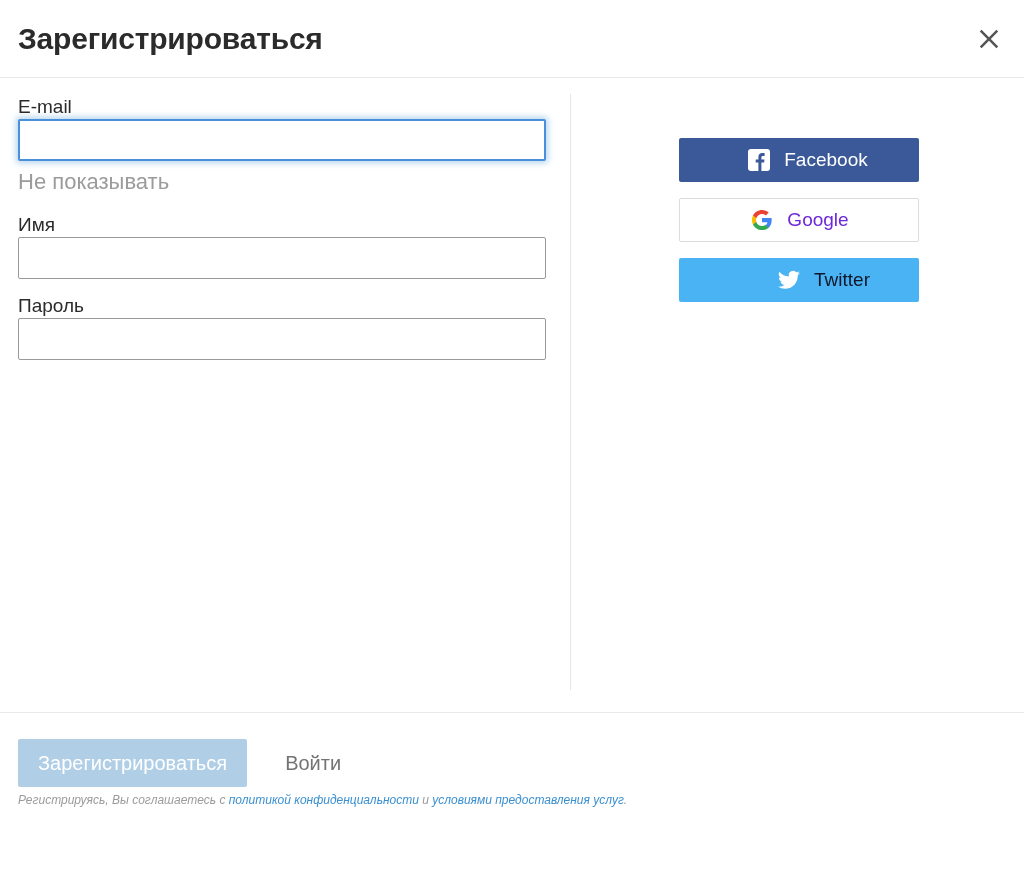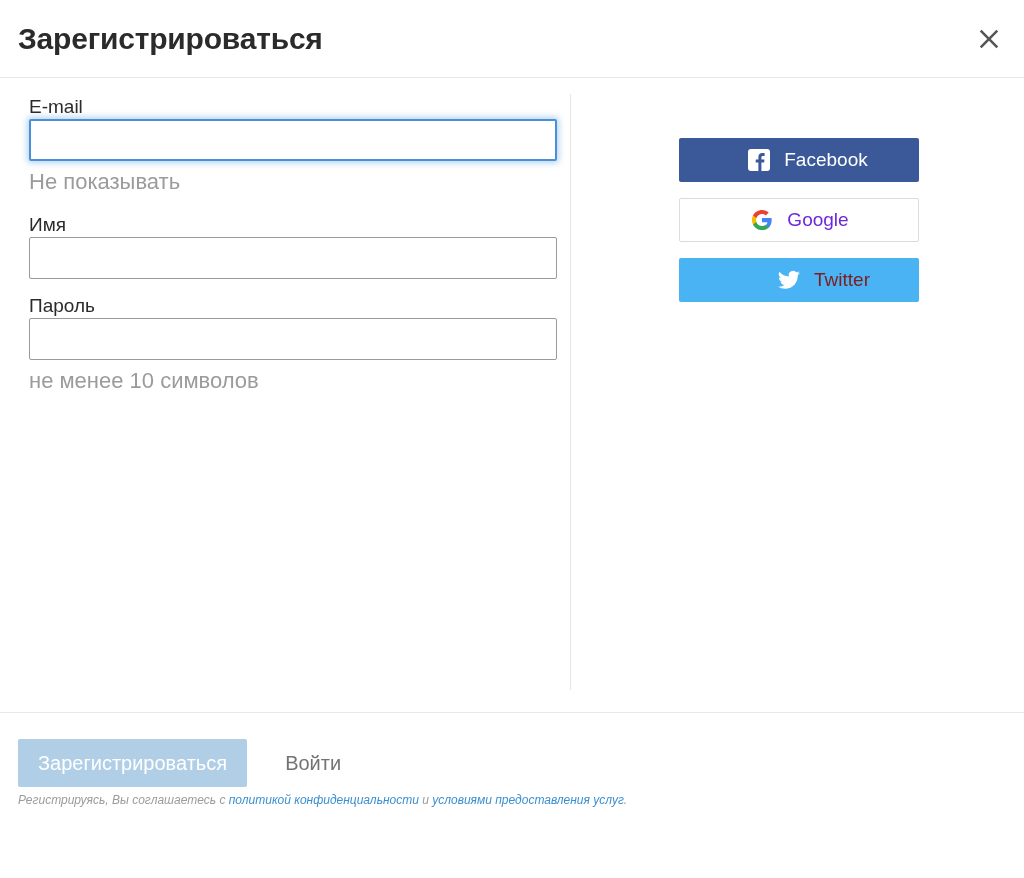--- a/index.html
+++ b/index.html
@@ -50,21 +50,21 @@
   .close-button svg { display: block; }
 
   
   .dialog-body {
     display: flex;
     height: 634px;
     padding-top: 18px;
   }
   .form-column {
     width: 570px;
-    padding: 0 29px;
+    padding: 0 18px;
     position: relative;
   }
   .column-divider {
     width: 1px;
     background: #e6e6e6;
     margin-top: -2px;
     height: 596px;
   }
   .social-column {
     flex: 1;
@@ -128,21 +128,21 @@
   }
   .social-button .social-icon {
     display: inline-flex;
     align-items: center;
     justify-content: center;
     width: 26px;
     margin-right: 12px;
   }
   .btn-facebook { background: #3b5998; color: #ffffff; padding-left: 16px; }
   .btn-google   { background: #ffffff; color: #6d28d9; border: 1px solid #dcdcdc; }
-  .btn-twitter  { background: #4ab3f4; color: #7f1d1d; padding-left: 48px; }
+  .btn-twitter  { background: #4ab3f4; color: #0f172a; padding-left: 48px; }
 
   
   .dialog-footer {
     border-top: 1px solid #e8e8e8;
     padding: 26px 18px 0 18px;
   }
   .footer-actions {
     display: flex;
     align-items: center;
   }
@@ -204,21 +204,20 @@
 
 
     <div class="field-group fg-name">
       <label class="field-label">Имя</label>
       <input class="text-input" type="text" value="" style="">
     </div>
 
     <div class="field-group fg-pass">
       <label class="field-label">Пароль</label>
       <input class="text-input" type="password" value="" style="">
-      <p class="field-hint wide">не менее 10 символов</p>
     </div>
 
   </div>
 
   <div class="column-divider"></div>
 
   <div class="social-column">
 
     <button class="social-button btn-facebook">
       <span class="social-icon">

